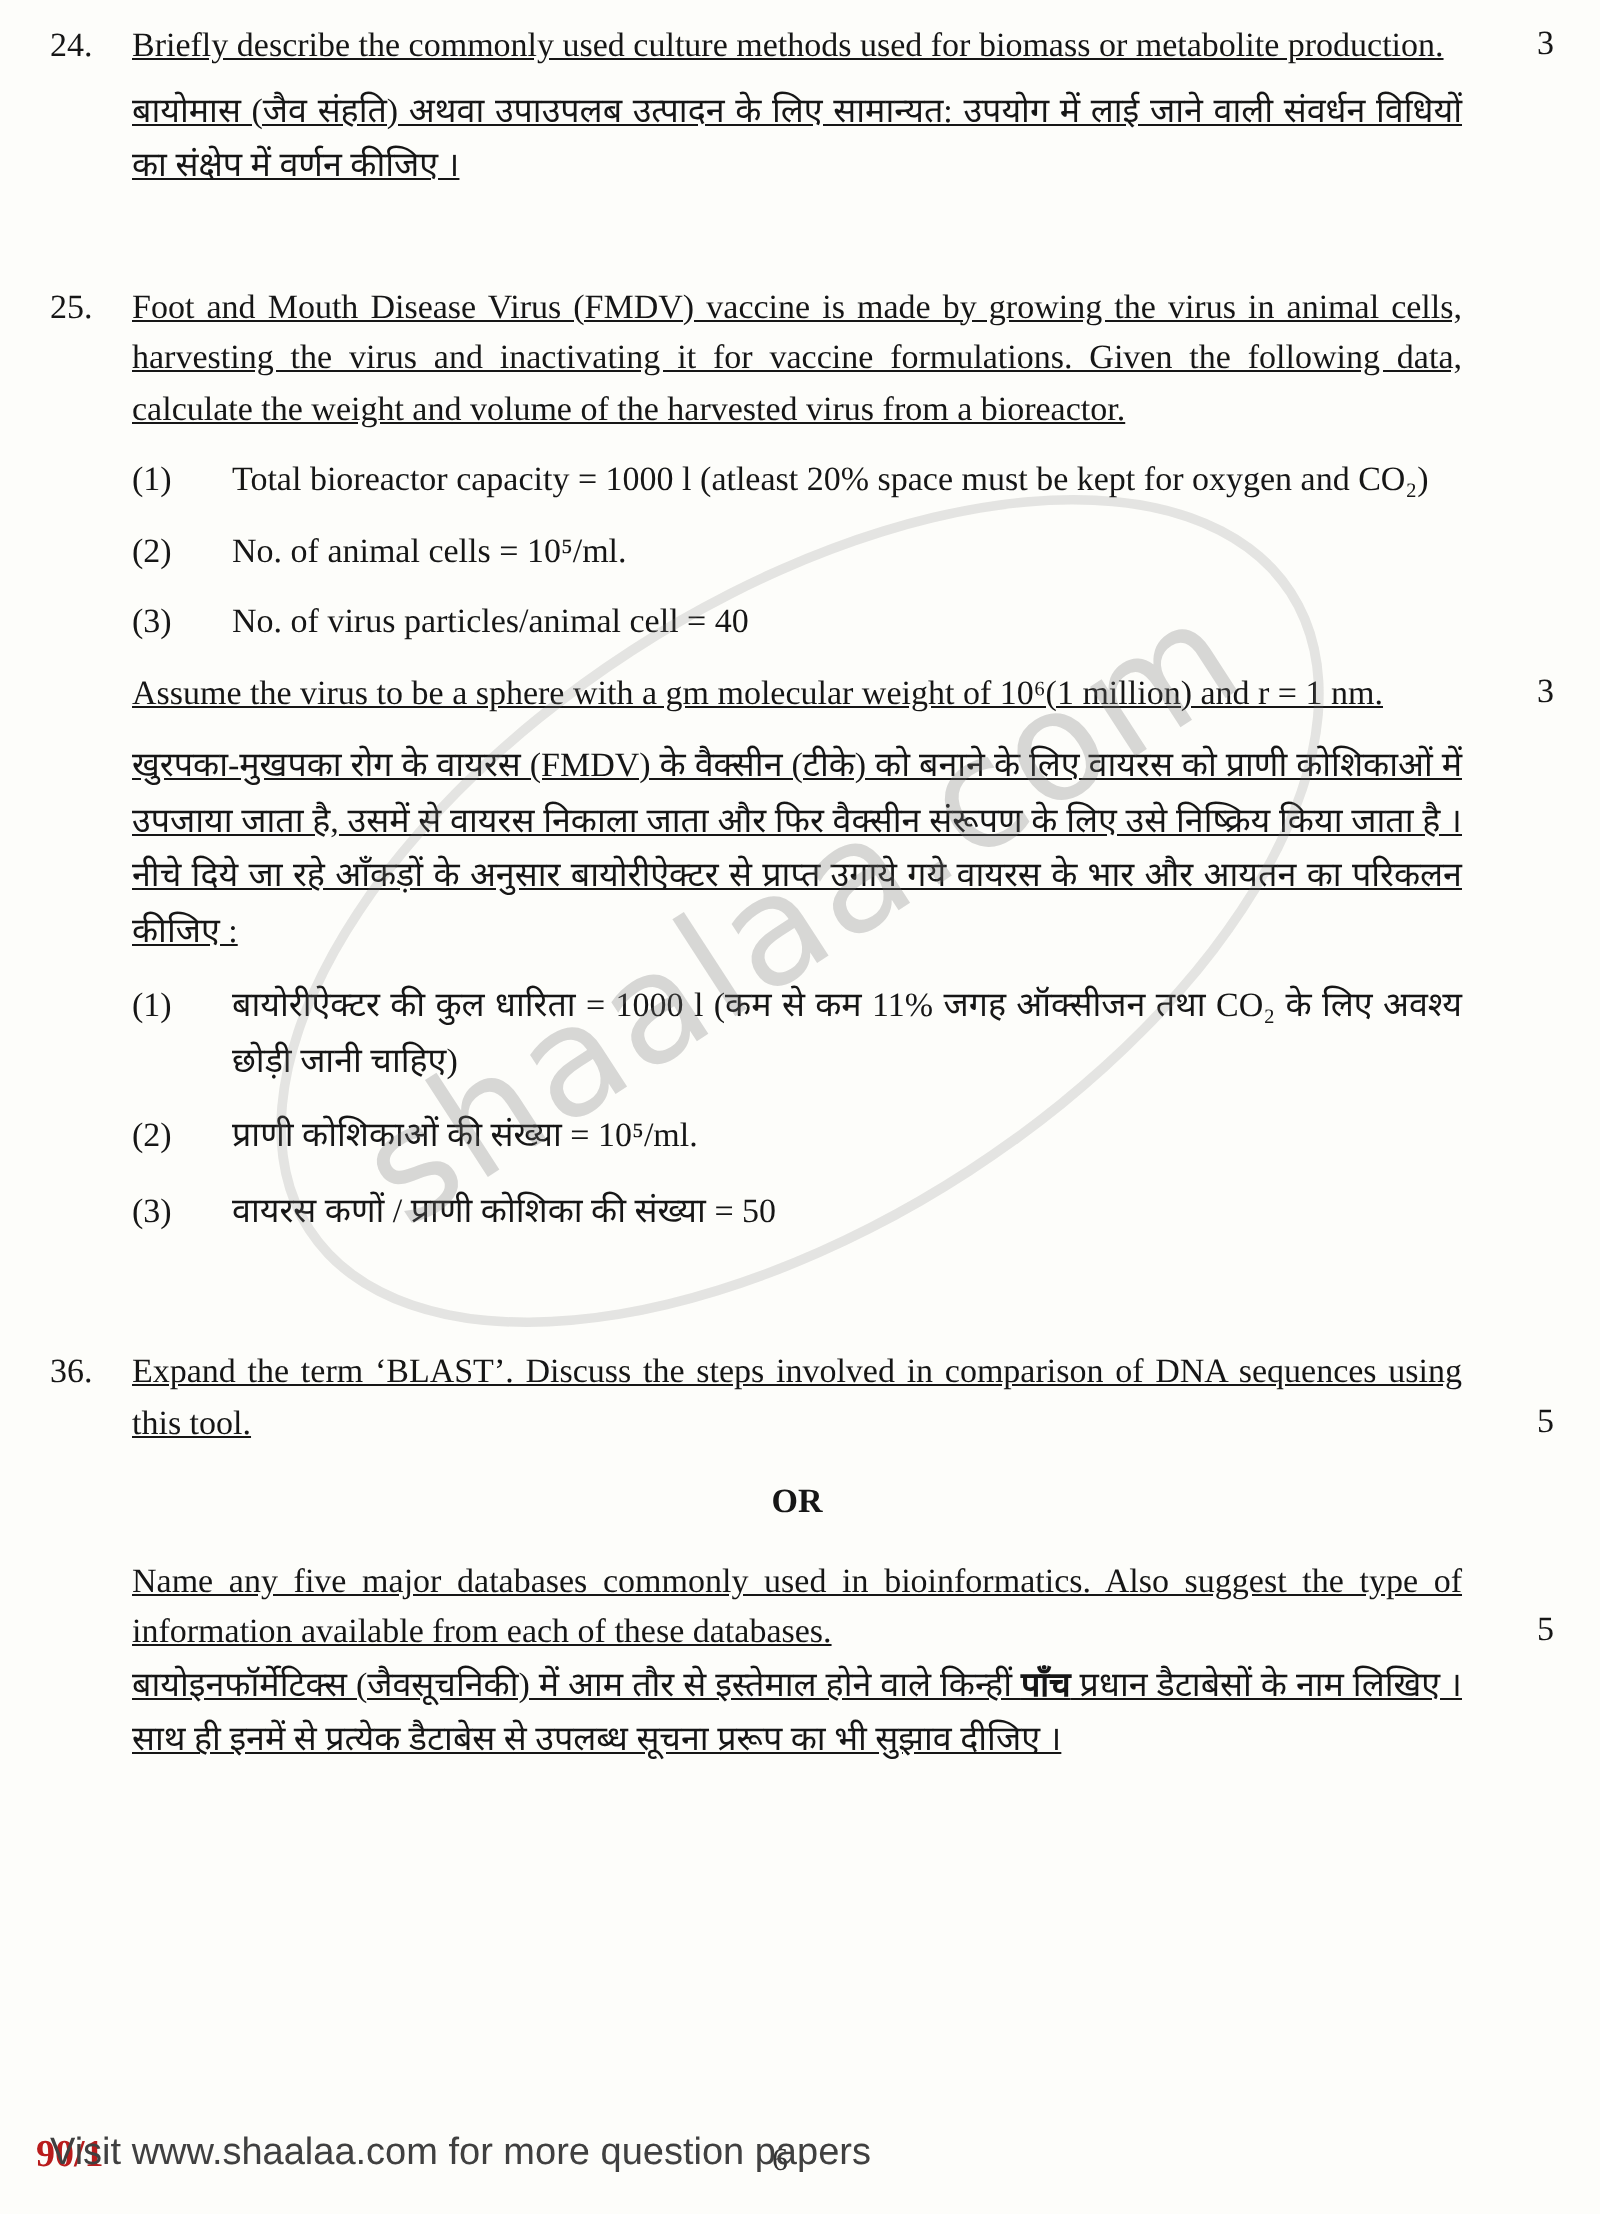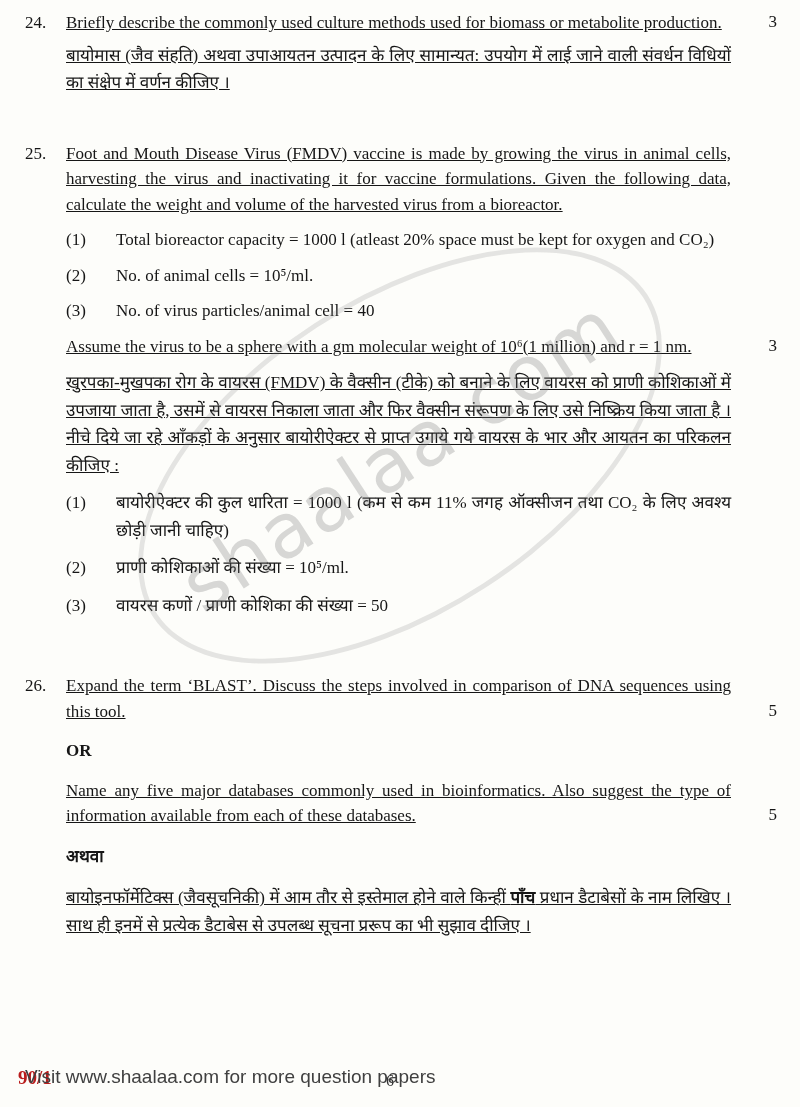--- a/index.html
+++ b/index.html
@@ -36,21 +36,21 @@
   .rel { position: relative; }
   .marks {
     position: absolute;
     right: -46px;
     bottom: 1px;
     font-size: 17px;
     font-weight: normal;
   }
 
   .center-label {
-    text-align: left;
+    text-align: center;
     font-weight: bold;
     margin: 14px 0;
   }
   .bold { font-weight: bold; }
 
   .watermark {
     position: absolute;
     left: 105px;
     top: 298px;
     width: 590px;
@@ -111,21 +111,21 @@
   <div class="content">
 
     <section class="q">
       <div class="qrow">
         <span class="qnum">24.</span>
         <div class="qbody">
           <div class="rel">
             <p class="para">Briefly describe the commonly used culture methods used for biomass or metabolite production.</p>
             <span class="marks">3</span>
           </div>
-          <p class="para hi mt6">बायोमास (जैव संहति) अथवा उपाआयतन उत्पादन के लिए सामान्यत: उपयोग में लाई जाने वाली संवर्धन विधियों का संक्षेप में वर्णन कीजिए ।</p>
+          <p class="para hi mt6">बायोमास (जैव संहति) अथवा उपाउपलब उत्पादन के लिए सामान्यत: उपयोग में लाई जाने वाली संवर्धन विधियों का संक्षेप में वर्णन कीजिए ।</p>
         </div>
       </div>
     </section>
 
     <section class="q">
       <div class="qrow">
         <span class="qnum">25.</span>
         <div class="qbody">
           <p class="para">Foot and Mouth Disease Virus (FMDV) vaccine is made by growing the virus in animal cells, harvesting the virus and inactivating it for vaccine formulations. Given the following data, calculate the weight and volume of the harvested virus from a bioreactor.</p>
 
@@ -161,36 +161,35 @@
             <span class="inum">(3)</span>
             <span class="itext">वायरस कणों / प्राणी कोशिका की संख्या = 50</span>
           </div>
 
         </div>
       </div>
     </section>
 
     <section class="q">
       <div class="qrow">
-        <span class="qnum">26.</span>
+        <span class="qnum">36.</span>
         <div class="qbody">
           <div class="rel">
             <p class="para">Expand the term ‘BLAST’. Discuss the steps involved in comparison of DNA sequences using this tool.</p>
             <span class="marks">5</span>
           </div>
 
           <p class="center-label">OR</p>
 
           <div class="rel">
             <p class="para">Name any five major databases commonly used in bioinformatics. Also suggest the type of information available from each of these databases.</p>
             <span class="marks">5</span>
           </div>
 
 
-          <p class="center-label hi">अथवा</p>
 
           <p class="para hi"><span>बायोइनफॉर्मेटिक्स (जैवसूचनिकी) में आम तौर से इस्तेमाल होने वाले किन्हीं </span><span class="bold">पाँच</span><span> प्रधान डैटाबेसों के नाम लिखिए । साथ ही इनमें से प्रत्येक डैटाबेस से उपलब्ध सूचना प्ररूप का भी सुझाव दीजिए ।</span></p>
         </div>
       </div>
     </section>
 
   </div>
 
   <span class="paper-code">90/1</span>
   <span class="page-number">6</span>

